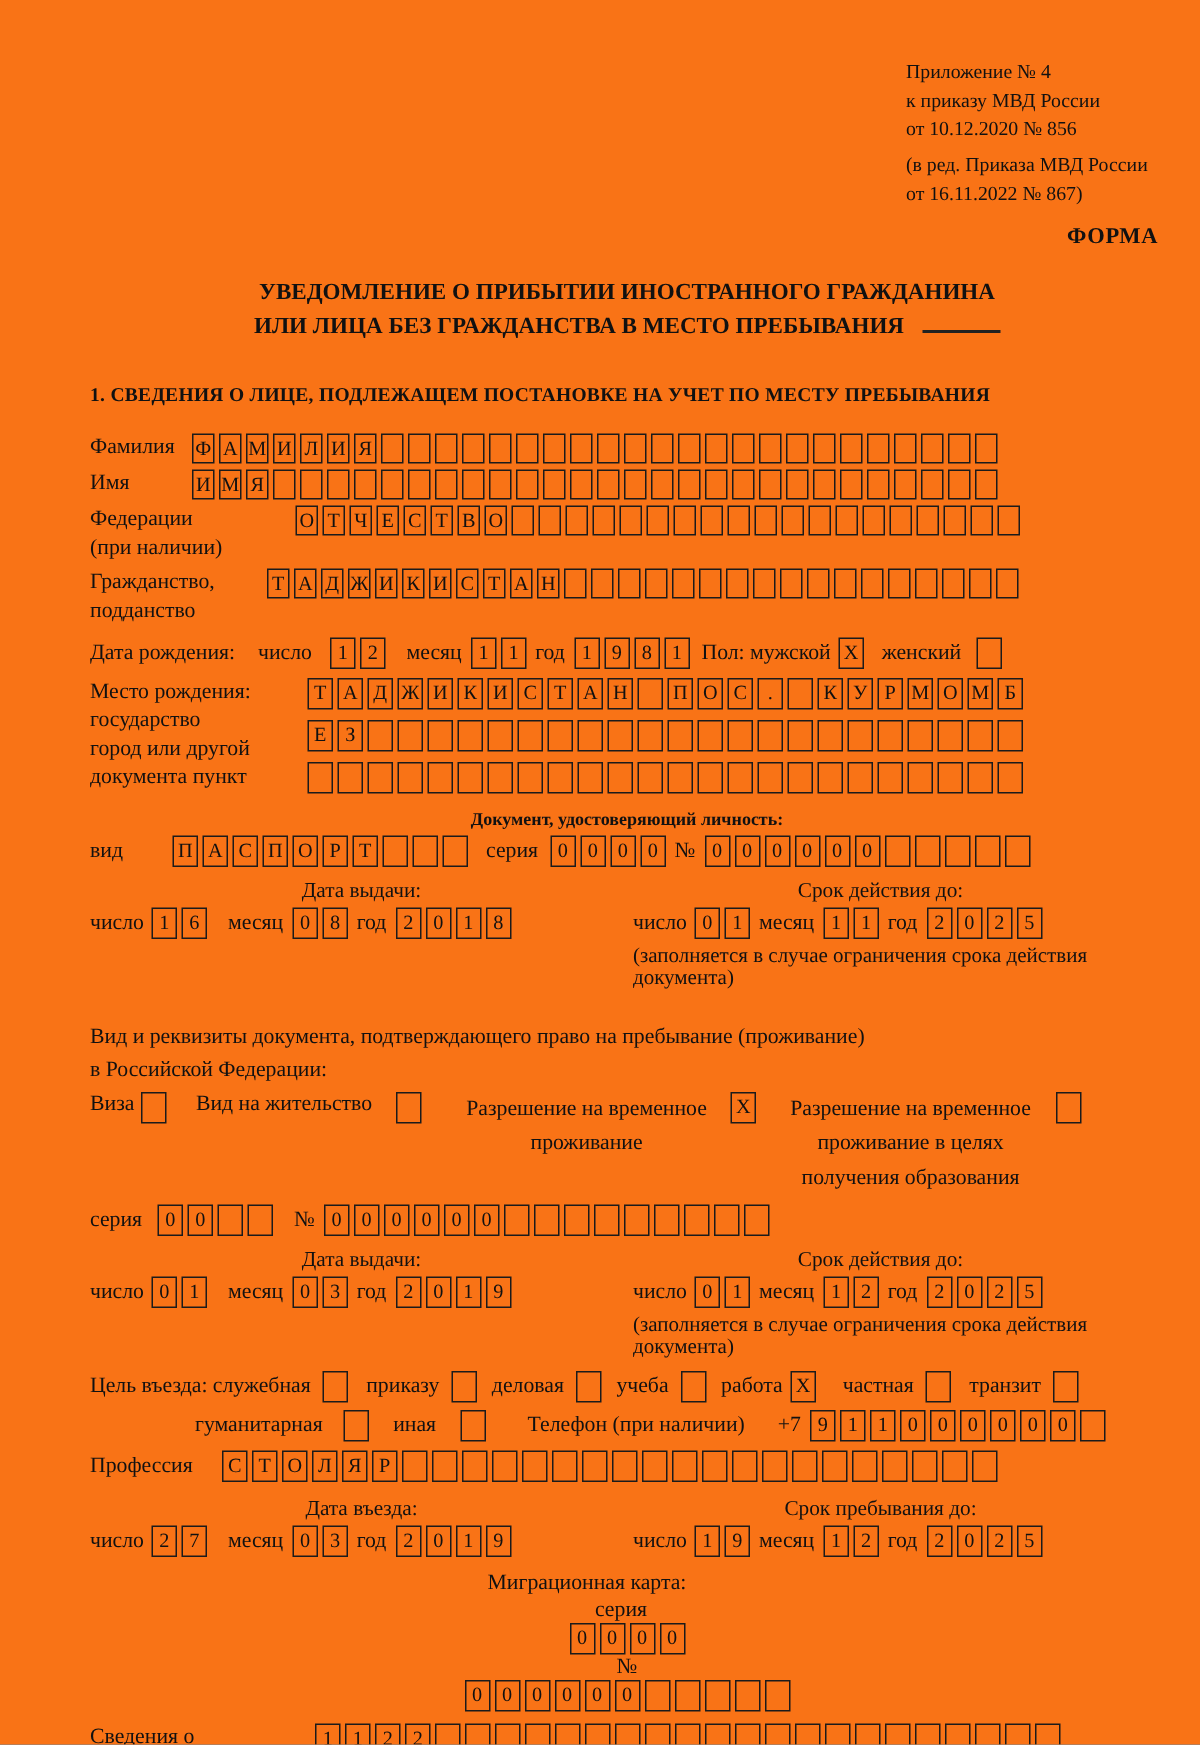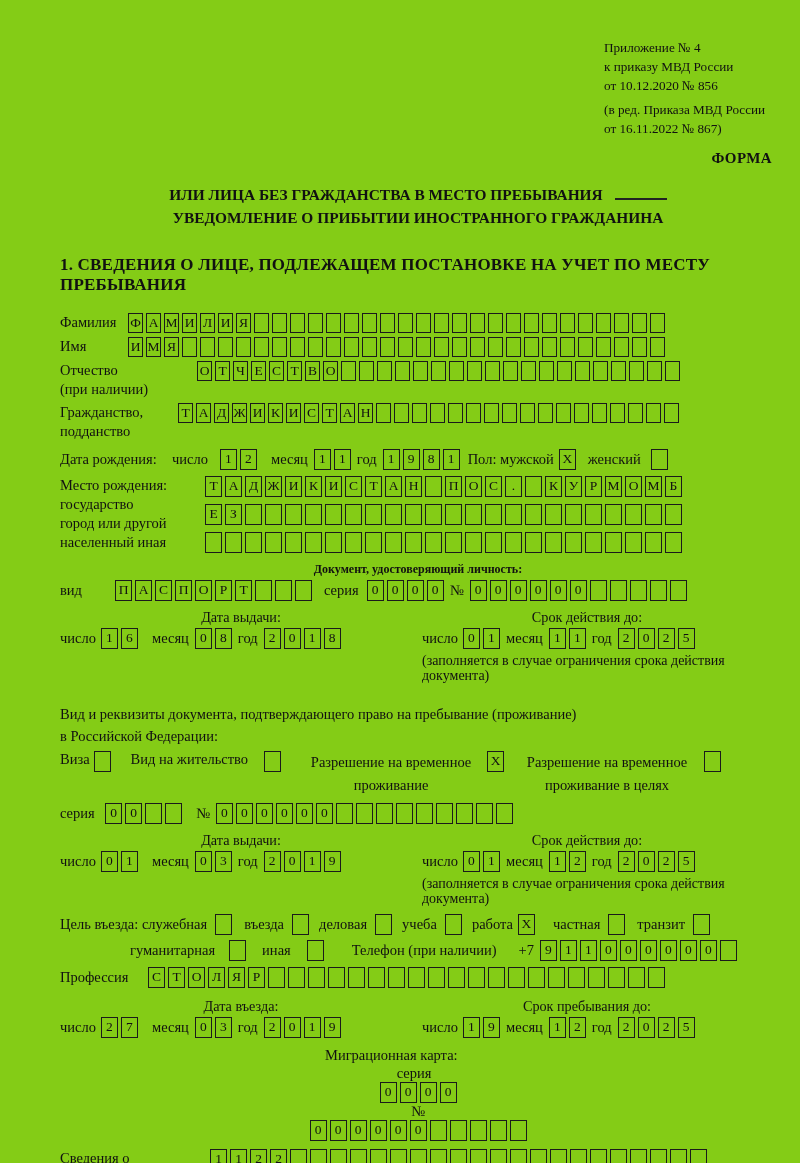--- a/index.html
+++ b/index.html
@@ -1,29 +1,29 @@
 <!DOCTYPE html>
 <html><head>
 <meta charset="utf-8">
 <style>
   * { margin:0; padding:0; box-sizing:border-box; }
   html,body { background:#888; }
   body { width:800px; }
   .page {
-    position:relative; width:800px; height:1163px; background:#84cc16; color:#111;
+    position:relative; width:800px; height:1163px; background:#f97316; color:#111;
     font-family:"Liberation Serif","DejaVu Serif",serif; font-size:14.5px;
     padding:38px 24px 0 60px; overflow:hidden;
   }
   
   .annex { margin-left:auto; width:172px; font-size:13.2px; line-height:19px; }
   .annex-note { margin-top:5px; }
   .forma { text-align:right; font-weight:bold; font-size:15px; margin-top:12px; padding-right:4px; letter-spacing:.4px; }
   .title { text-align:center; font-weight:bold; font-size:15.4px; line-height:23px; margin-top:16px; }
   .title-underline { display:inline-block; width:52px; border-bottom:2px solid #222; margin-left:12px; height:13px; }
-  .sec-heading { font-weight:bold; font-size:17px; margin-top:26px; letter-spacing:.2px; }
+  .sec-heading { font-weight:bold; font-size:13px; margin-top:26px; letter-spacing:.2px; }
 
   
   .cells { display:inline-flex; gap:3px; flex-shrink:0; }
   .cell {
     width:17px; height:21px; border:1.6px solid #1b1b1b; flex-shrink:0;
     font-size:13.5px; line-height:18px; text-align:center; display:inline-block;
   }
   .narrow .cell { width:15px; height:20px; }
 
   .frow { display:flex; align-items:flex-start; margin-top:4px; }
@@ -65,24 +65,24 @@
     <div>от 10.12.2020 № 856</div>
     <div class="annex-note">
       <div>(в ред. Приказа МВД России</div>
       <div>от 16.11.2022 № 867)</div>
     </div>
   </div>
 
   <div class="forma">ФОРМА</div>
 
   <div class="title">
+    <div>УВЕДОМЛЕНИЕ О ПРИБЫТИИ ИНОСТРАННОГО ГРАЖДАНИНА</div>
     <div>
       <span>ИЛИ ЛИЦА БЕЗ ГРАЖДАНСТВА В МЕСТО ПРЕБЫВАНИЯ</span><span class="title-underline"></span>
     </div>
-    <div>УВЕДОМЛЕНИЕ О ПРИБЫТИИ ИНОСТРАННОГО ГРАЖДАНИНА</div>
   </div>
 
   <div class="sec-heading">1. СВЕДЕНИЯ О ЛИЦЕ, ПОДЛЕЖАЩЕМ ПОСТАНОВКЕ НА УЧЕТ ПО МЕСТУ ПРЕБЫВАНИЯ</div>
 
   <div class="frow" style="margin-top:18px;">
     <span class="flabel" style="width:68px;">Фамилия</span>
     <span class="cells narrow">
         <span class="cell">Ф</span>
         <span class="cell">А</span>
         <span class="cell">М</span>
@@ -147,21 +147,21 @@
         <span class="cell"></span>
         <span class="cell"></span>
         <span class="cell"></span>
         <span class="cell"></span>
         <span class="cell"></span>
       </span>
   </div>
 
   <div class="frow">
     <span class="flabel" style="width:137px;">
-      <div>Отчество</div>
+      <div>Федерации</div>
       <div>(при наличии)</div>
     </span>
     <span class="cells narrow">
         <span class="cell">О</span>
         <span class="cell">Т</span>
         <span class="cell">Ч</span>
         <span class="cell">Е</span>
         <span class="cell">С</span>
         <span class="cell">Т</span>
         <span class="cell">В</span>
@@ -252,21 +252,21 @@
     <span class="cells">
         <span class="cell"></span>
       </span>
   </div>
 
   <div class="frow mt6">
     <span class="flabel" style="width:145px;">
       <div>Место рождения:</div>
       <div>государство</div>
       <div>город или другой</div>
-      <div>населенный иная</div>
+      <div>документа пункт</div>
     </span>
     <span>
       <div class="cells rowgap">
           <span class="cell">Т</span>
           <span class="cell">А</span>
           <span class="cell">Д</span>
           <span class="cell">Ж</span>
           <span class="cell">И</span>
           <span class="cell">К</span>
           <span class="cell">И</span>
@@ -445,20 +445,21 @@
     <span class="opt-center" style="margin-left:22px;width:176px;">
       <div>Разрешение на временное</div>
       <div>проживание</div>
     </span>
     <span class="cells" style="margin-left:8px;">
         <span class="cell">X</span>
       </span>
     <span class="opt-center" style="margin-left:14px;width:178px;">
       <div>Разрешение на временное</div>
       <div>проживание в целях</div>
+      <div>получения образования</div>
     </span>
     <span class="cells" style="margin-left:8px;">
         <span class="cell"></span>
       </span>
   </div>
 
   <div class="frow vcenter" style="margin-top:6px;">
     <span class="flabel" style="width:45px;">серия</span>
     <span class="cells">
         <span class="cell">0</span>
@@ -532,21 +533,21 @@
       </div>
       <div class="dp-note">(заполняется в случае ограничения срока действия документа)</div>
     </div>
   </div>
 
   <div class="frow vcenter" style="margin-top:8px;">
     <span>Цель въезда: служебная</span>
     <span class="cells cbgap">
         <span class="cell"></span>
       </span>
-    <span style="margin-left:12px;">въезда</span>
+    <span style="margin-left:12px;">приказу</span>
     <span class="cells cbgap">
         <span class="cell"></span>
       </span>
     <span style="margin-left:10px;">деловая</span>
     <span class="cells cbgap">
         <span class="cell"></span>
       </span>
     <span style="margin-left:10px;">учеба</span>
     <span class="cells cbgap">
         <span class="cell"></span>

